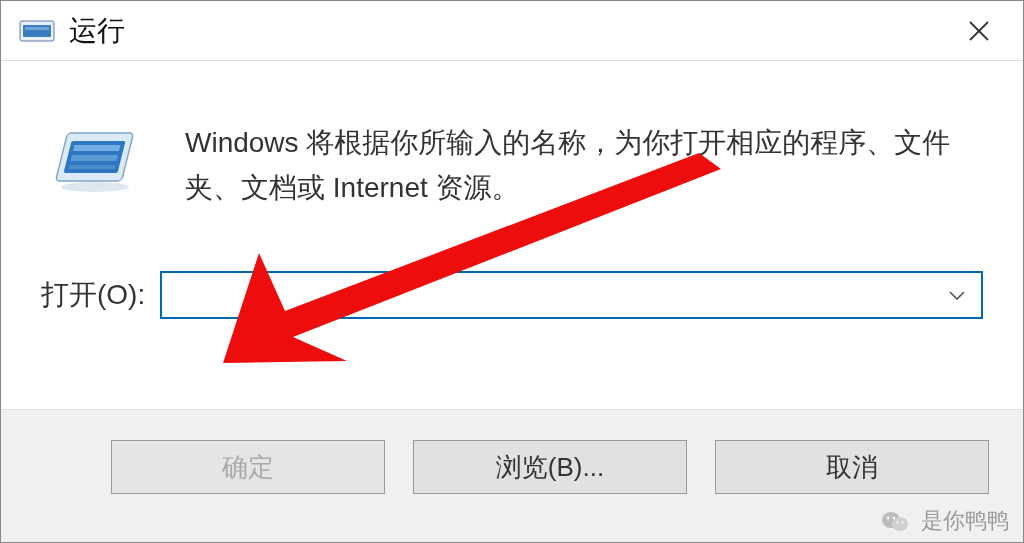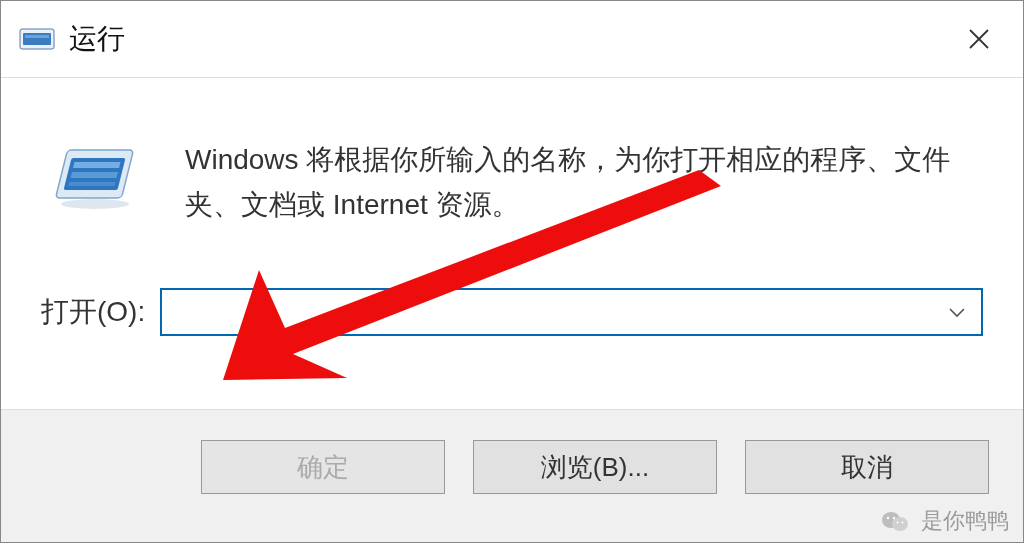--- a/index.html
+++ b/index.html
@@ -17,21 +17,21 @@
     }
     .dialog {
       width: 1024px;
       height: 543px;
       border: 1px solid #888;
       position: relative;
       display: flex;
       flex-direction: column;
     }
     .titlebar {
-      height: 77px;
+      height: 60px;
       display: flex;
       align-items: center;
       padding: 0 20px 0 18px;
       border-bottom: 1px solid #ddd;
       background: #fff;
     }
     .titlebar-icon {
       width: 36px;
       height: 26px;
       margin-right: 14px;
@@ -118,21 +118,21 @@
     }
     .button-bar {
       background: #f0f0f0;
       border-top: 1px solid #ddd;
       padding: 30px 34px 48px 34px;
       display: flex;
       justify-content: flex-end;
       gap: 28px;
     }
     .btn {
-      width: 244px;
+      width: 274px;
       height: 54px;
       border: 1px solid #999;
       background: #e1e1e1;
       font-size: 26px;
       color: #333;
       display: flex;
       align-items: center;
       justify-content: center;
     }
     .btn.disabled {

